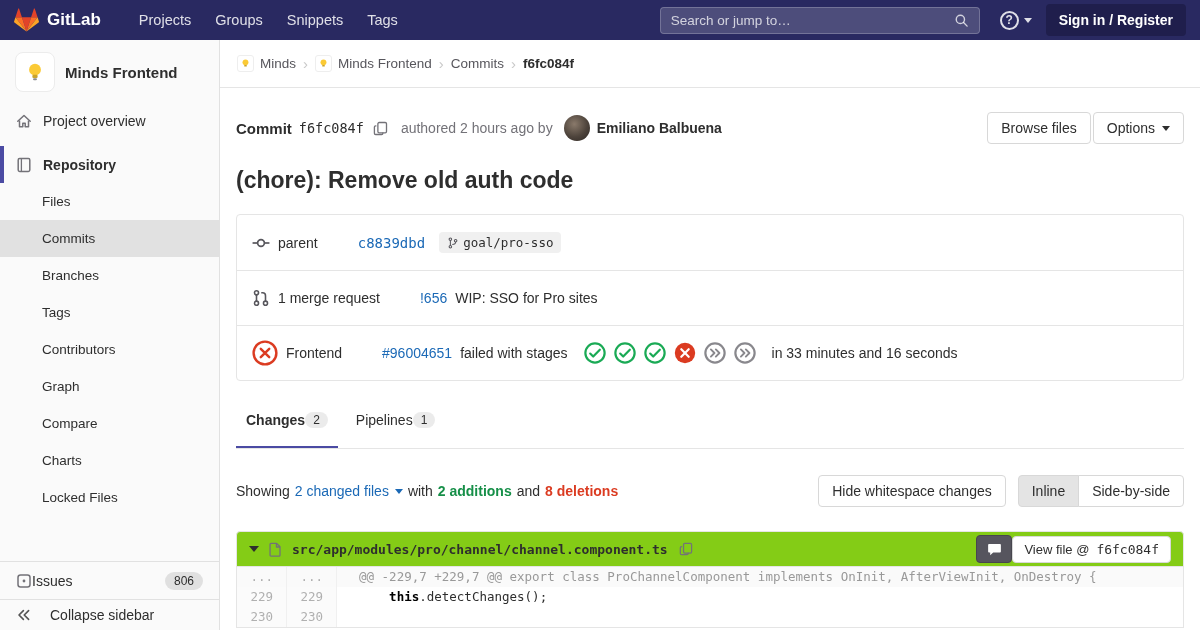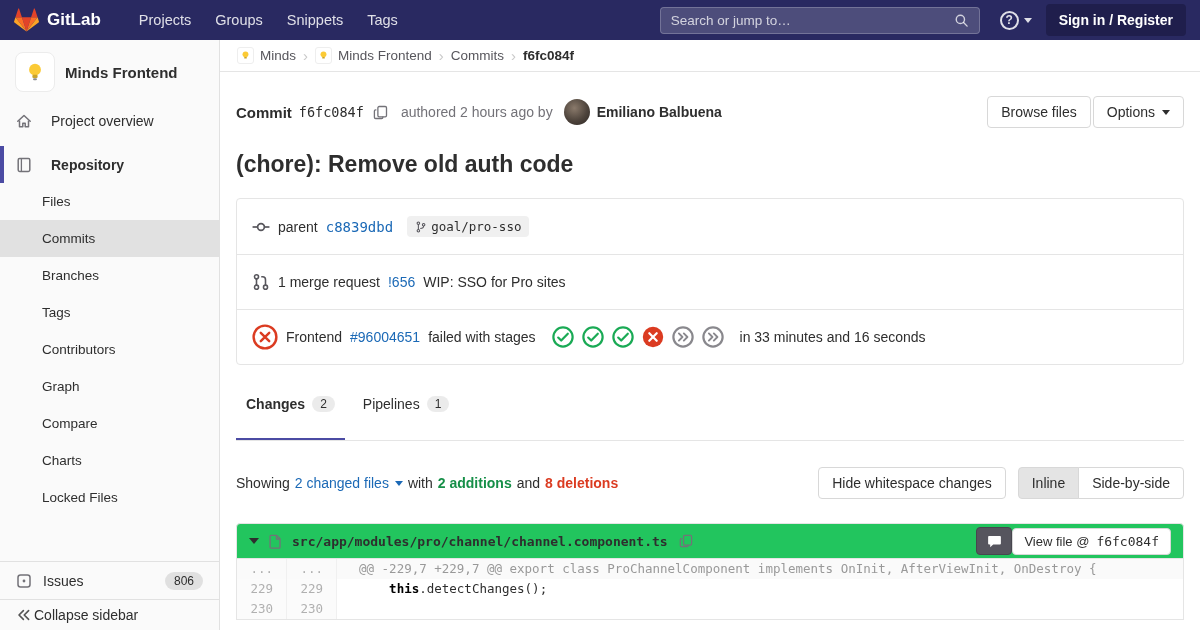--- a/index.html
+++ b/index.html
@@ -26,36 +26,36 @@
 
   
   .layout { display:flex; height:590px; }
 
   
   .sidebar { width:220px; background:#fafafa; border-right:1px solid #e1e1e1; display:flex; flex-direction:column; flex:none; }
   .context-header { display:flex; align-items:center; gap:10px; padding:12px 15px 10px; cursor:pointer; }
   .project-avatar { width:40px; height:40px; border:1px solid #ececec; border-radius:8px; background:#fff; display:flex; align-items:center; justify-content:center; flex:none; }
   .project-name { font-weight:bold; font-size:15px; color:#2e2e2e; }
   .snav { list-style:none; flex:1; }
-  .snav li { height:37px; display:flex; align-items:center; gap:19px; padding:0 16px; cursor:pointer; font-size:14px; color:#2e2e2e; }
+  .snav li { height:37px; display:flex; align-items:center; gap:11px; padding:0 16px; cursor:pointer; font-size:14px; color:#2e2e2e; }
   .snav li .sicon { color:#737278; flex:none; }
   .snav li.section { margin-top:7px; }
   .snav li.section-active { border-left:4px solid #4b4ba3; padding-left:12px; font-weight:bold; }
   .snav li.sub { padding-left:42px; font-size:13.5px; }
   .snav li.sub.active { background:#e1e1e1; }
   .issues-block { border-top:1px solid #e1e1e1; margin-top:13px; }
-  .issues-row { height:37px; display:flex; align-items:center; gap:11px; padding:0 16px; cursor:pointer; }
+  .issues-row { height:37px; display:flex; align-items:center; padding:0 16px; cursor:pointer; }
   .issues-row .sicon { color:#737278; }
   .count-badge { margin-left:auto; background:rgba(0,0,0,.1); border-radius:9px; padding:2px 9px; font-size:12px; color:#2e2e2e; }
-  .collapse-footer { border-top:1px solid #e1e1e1; height:28px; display:flex; align-items:center; gap:2px; padding:15px 16px; cursor:pointer; color:#2e2e2e; }
+  .collapse-footer { border-top:1px solid #e1e1e1; height:28px; display:flex; align-items:center; gap:18px; padding:15px 16px; cursor:pointer; color:#2e2e2e; }
   .collapse-footer .sicon { color:#555; }
 
   
   .main { flex:1; min-width:0; display:flex; flex-direction:column; }
-  .breadcrumbs { height:32px; border-bottom:1px solid #e5e5e5; display:flex; align-items:center; padding:0 17px; font-size:13.5px; color:#57565c; }
+  .breadcrumbs { height:48px; border-bottom:1px solid #e5e5e5; display:flex; align-items:center; padding:0 17px; font-size:13.5px; color:#57565c; }
   .crumb { display:flex; align-items:center; gap:6px; }
   .crumb-avatar { width:17px; height:17px; border:1px solid #eee; border-radius:3px; background:#fff; display:flex; align-items:center; justify-content:center; }
   .sep { color:#c9c9c9; margin:0 7px; font-size:15px; }
   .crumb-current { font-weight:bold; color:#2e2e2e; }
 
   .content { padding:0 16px; flex:1; overflow:hidden; }
 
   
   .commit-meta { display:flex; align-items:center; margin-top:24px; gap:7px; }
   .commit-label { font-weight:bold; font-size:15px; }
@@ -68,48 +68,48 @@
   .btn { background:#fff; border:1px solid #d8d8d8; border-radius:4px; padding:7px 13px; font-size:14px; color:#2e2e2e; display:inline-flex; align-items:center; gap:7px; cursor:pointer; font-family:inherit; white-space:nowrap; }
   .btn .caret { color:#2e2e2e; }
 
   .commit-title { font-size:23px; font-weight:600; margin:20px 0 0; line-height:32px; color:#2e2e2e; }
 
   
   .info-box { border:1px solid #e5e5e5; border-radius:4px; margin-top:18px; }
   .info-row { display:flex; align-items:center; gap:8px; padding:0 15px; height:55px; }
   .info-row + .info-row { border-top:1px solid #e5e5e5; }
   .info-row .rowicon { color:#57565c; flex:none; }
-  .link { color:#1b69b6; cursor:pointer; }
+  .link { color:#1b69b6; cursor:pointer;margin-left:32px; }
   .ref-chip { display:inline-flex; align-items:center; gap:4px; background:#f0f0f0; border-radius:4px; padding:3px 8px; font-size:12.5px; color:#2e2e2e; margin-left:6px; cursor:pointer; }
   .ref-chip .sicon { color:#57565c; }
   .stages { display:flex; align-items:center; gap:8px; margin:0 8px; }
   .stage { width:22px; height:22px; cursor:pointer; }
   .ci-big { width:26px; height:26px; flex:none; }
 
   
   .tabs { display:flex; gap:8px; border-bottom:1px solid #e5e5e5; margin-top:20px; }
-  .tab { padding:11px 10px 28px; display:flex; align-items:flex-end; gap:7px; cursor:pointer; color:#2e2e2e; }
+  .tab { padding:11px 10px 20px; display:flex; align-items:flex-end; cursor:pointer; color:#2e2e2e; }
   .tab.active { font-weight:600; box-shadow:inset 0 -2px 0 #4b4ba3; }
   .pill { background:rgba(0,0,0,.08); border-radius:10px; padding:1px 8px; font-size:12px; font-weight:normal; }
 
   
   .diff-toolbar { display:flex; align-items:center; margin-top:26px; gap:5px; }
   .files-dropdown { color:#1b69b6; display:inline-flex; align-items:center; gap:6px; cursor:pointer; }
   .files-dropdown .caret { color:#1b69b6; }
   .additions { color:#168f48; font-weight:bold; }
   .deletions { color:#db3b21; font-weight:bold; }
   .toolbar-right { margin-left:auto; display:flex; align-items:center; gap:12px; }
   .btn-group { display:inline-flex; }
   .btn-group .btn { border-radius:0; margin-left:-1px; }
   .btn-group .btn:first-child { border-radius:4px 0 0 4px; margin-left:0; }
   .btn-group .btn:last-child { border-radius:0 4px 4px 0; }
   .btn.seg-active { background:#e4e4e4; }
 
   
-  .file-header { margin-top:24px; background:#22c55e; border:1px solid #e5e5e5; border-radius:4px 4px 0 0; display:flex; align-items:center; gap:9px; padding:0 12px; height:36px; }
+  .file-header { margin-top:24px; background:#84cc16; border:1px solid #e5e5e5; border-radius:4px 4px 0 0; display:flex; align-items:center; gap:9px; padding:0 12px; height:36px; }
   .tri-down { width:0; height:0; border-left:5px solid transparent; border-right:5px solid transparent; border-top:6px solid #2e2e2e; cursor:pointer; }
   .file-header .sicon { color:#737278; }
   .file-path { font-weight:bold; font-size:13px; color:#2e2e2e; }
   .file-actions { margin-left:auto; display:flex; align-items:center; }
   .comment-btn { width:36px; height:28px; background:#56555e; border:1px solid #47464e; border-radius:4px; display:flex; align-items:center; justify-content:center; cursor:pointer; }
   .view-file-btn { padding:5px 11px; font-size:13px; }
 
   .diff-table { border:1px solid #e5e5e5; border-top:none; font-family:"DejaVu Sans Mono","Liberation Mono",monospace; font-size:12.5px; }
   .diff-row { display:grid; grid-template-columns:50px 50px 1fr; height:20px; line-height:20px; }
   .lno { text-align:right; padding-right:13px; color:#b0b0b0; background:#fbfbfb; border-right:1px solid #f0f0f0; cursor:pointer; }

